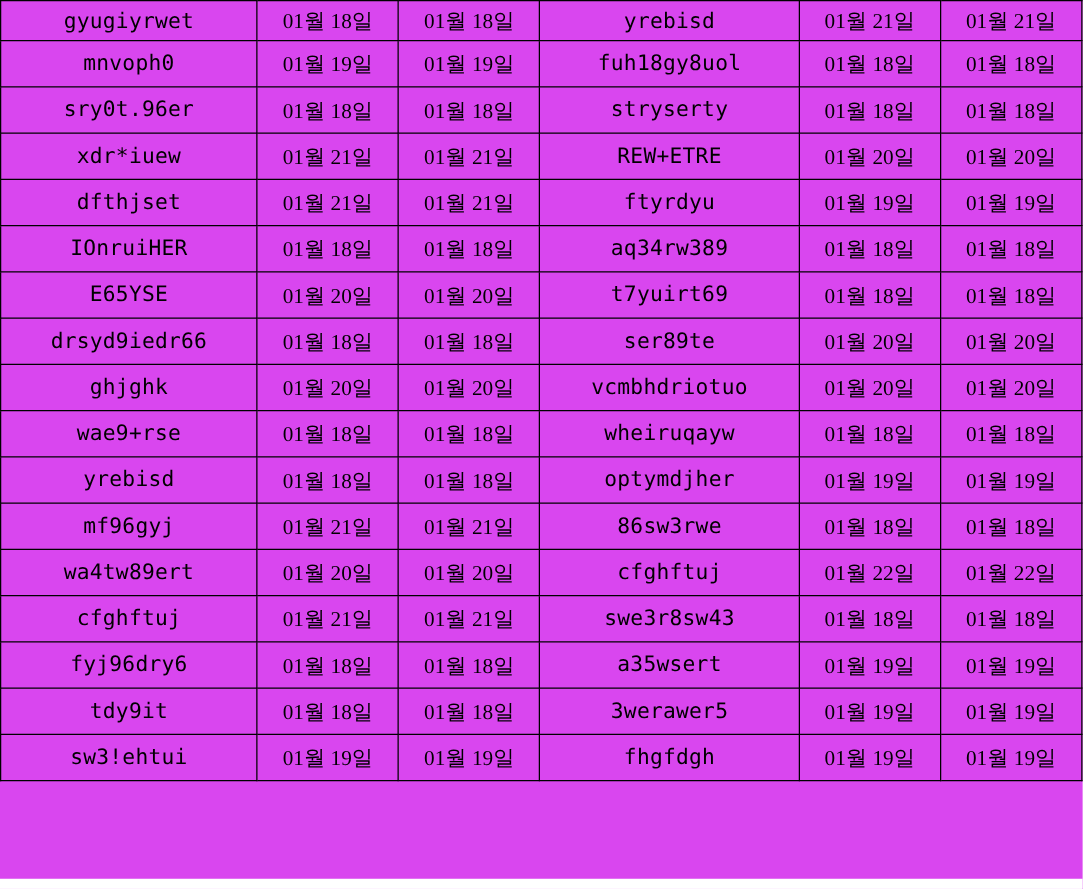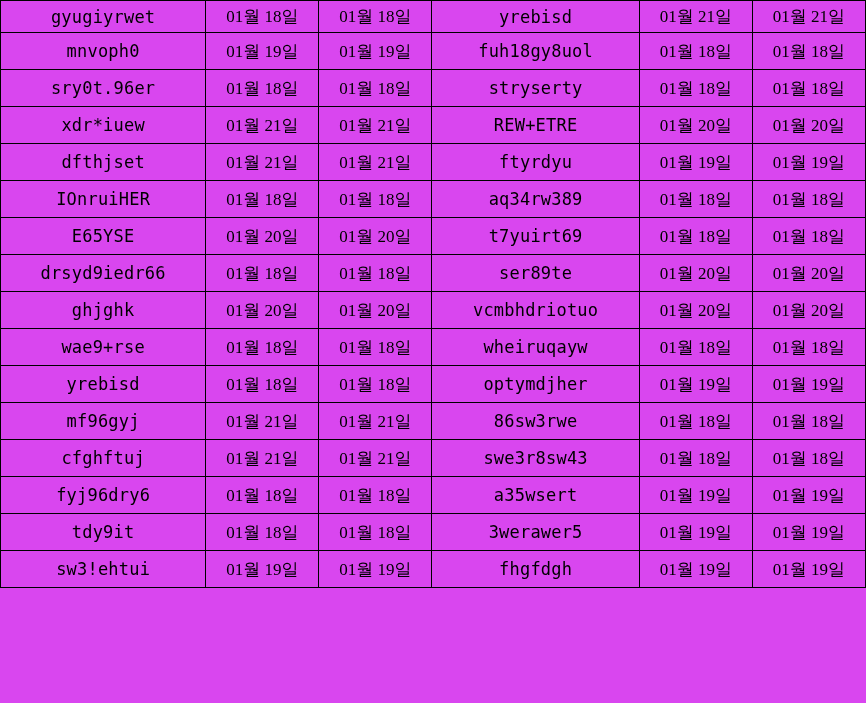--- a/index.html
+++ b/index.html
@@ -163,20 +163,28 @@
         </tr>
         <tr>
           <td class="name-cell">mf96gyj</td>
           <td class="date-cell">01월 21일</td>
           <td class="date-cell">01월 21일</td>
           <td class="name-cell">86sw3rwe</td>
           <td class="date-cell">01월 18일</td>
           <td class="date-cell">01월 18일</td>
         </tr>
         <tr>
+          <td class="name-cell">wa4tw89ert</td>
+          <td class="date-cell">01월 20일</td>
+          <td class="date-cell">01월 20일</td>
+          <td class="name-cell">cfghftuj</td>
+          <td class="date-cell">01월 22일</td>
+          <td class="date-cell">01월 22일</td>
+        </tr>
+        <tr>
           <td class="name-cell">cfghftuj</td>
           <td class="date-cell">01월 21일</td>
           <td class="date-cell">01월 21일</td>
           <td class="name-cell">swe3r8sw43</td>
           <td class="date-cell">01월 18일</td>
           <td class="date-cell">01월 18일</td>
         </tr>
         <tr>
           <td class="name-cell">fyj96dry6</td>
           <td class="date-cell">01월 18일</td>

